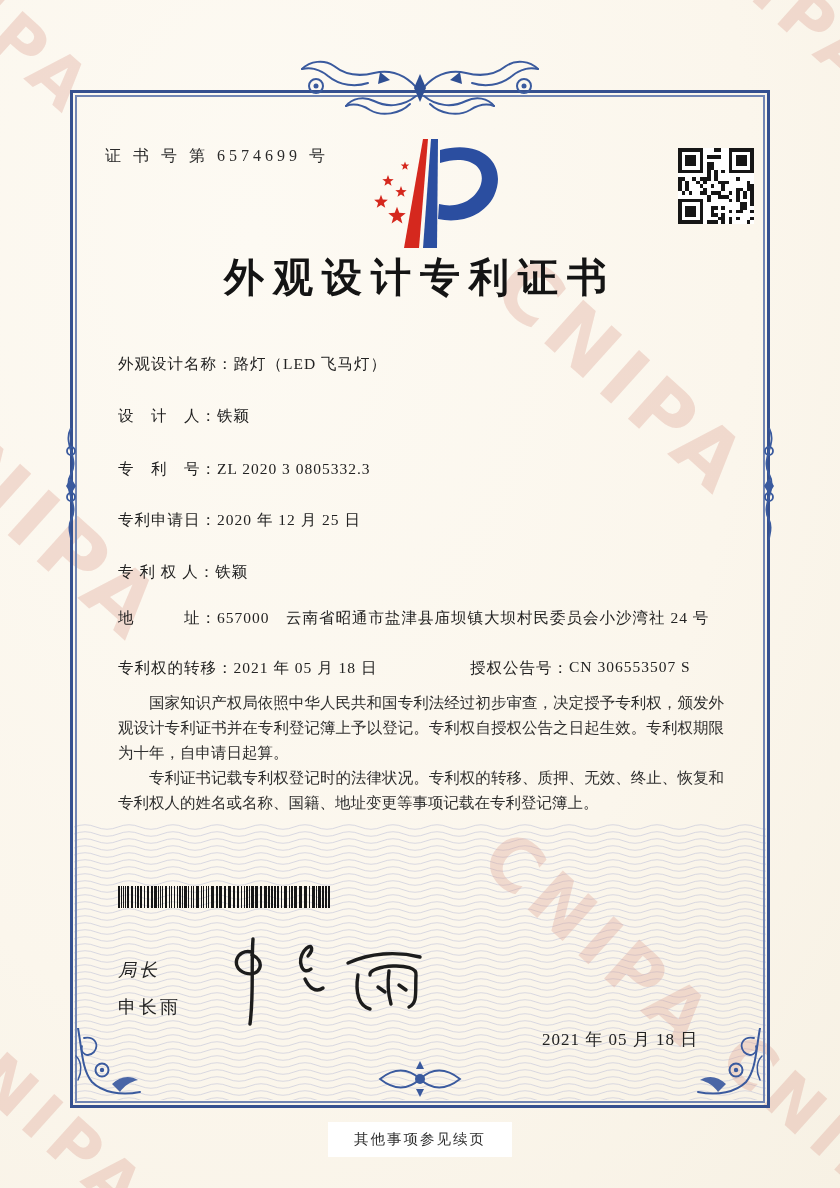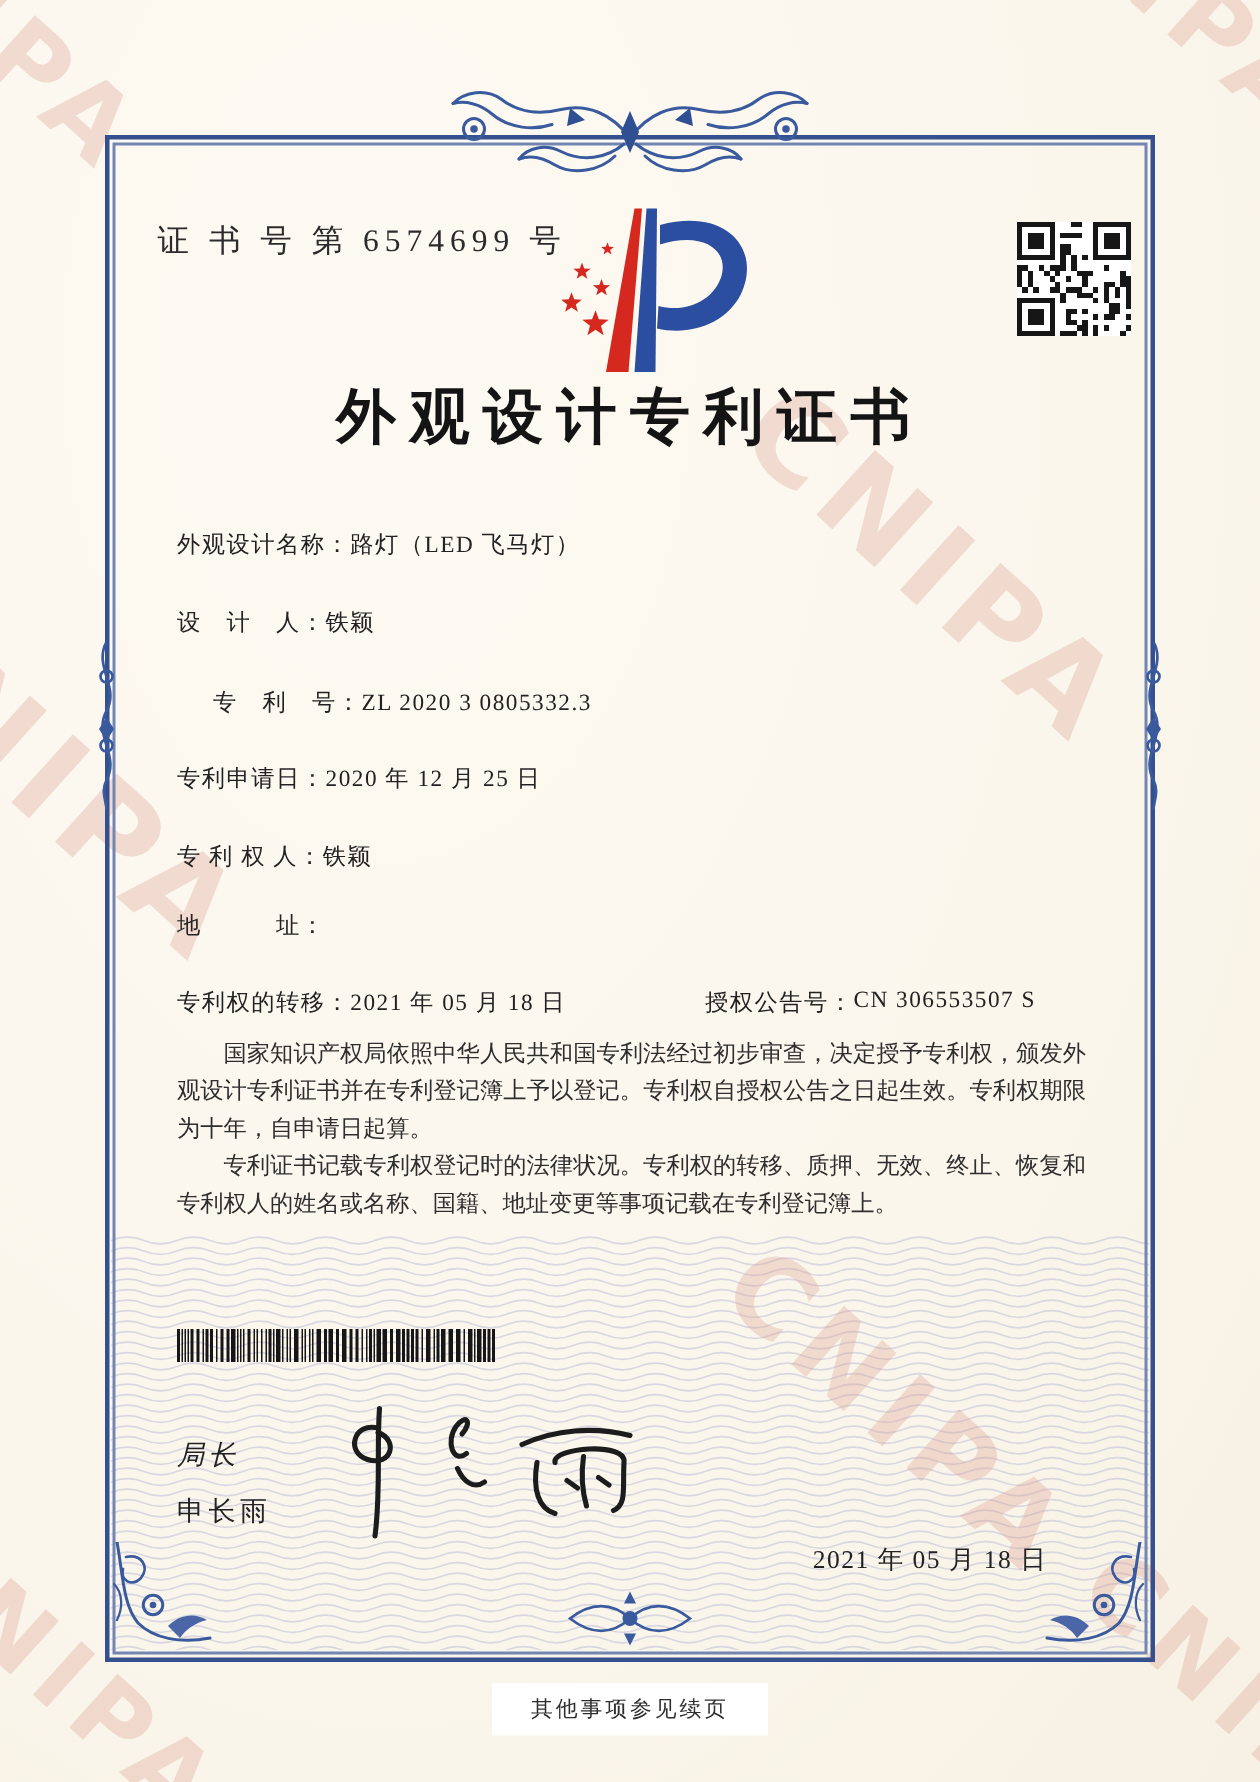--- a/index.html
+++ b/index.html
@@ -29,29 +29,29 @@
   .orn-top{left:288px;top:56px;}
   .orn-corner-l{left:74px;top:1028px;}
   .orn-corner-r{left:694px;top:1028px;transform:scaleX(-1);}
   .orn-mid-l{left:59px;top:428px;}
   .orn-mid-r{left:757px;top:428px;transform:scaleX(-1);}
   .orn-bot-c{left:378px;top:1058px;}
   
   .waves{position:absolute;left:74px;top:824px;width:692px;height:276px;z-index:0;overflow:hidden;}
   
   .content{position:absolute;inset:0;z-index:4;}
-  .cert-no{position:absolute;left:105px;top:146px;font-size:21px;letter-spacing:4px;color:#2b2b2b;}
+  .cert-no{position:absolute;left:105px;top:146px;font-size:16px;letter-spacing:4px;color:#2b2b2b;}
   .logo{position:absolute;left:344px;top:134px;width:162px;height:120px;}
   .qr{position:absolute;left:678px;top:148px;width:76px;height:76px;}
   .title{position:absolute;left:0;right:0;top:250px;text-align:center;
     font-size:40px;font-weight:bold;letter-spacing:9px;color:#141414;}
   .frow{position:absolute;left:118px;display:flex;font-size:15.5px;letter-spacing:1px;line-height:24px;}
   .frow .lab{white-space:nowrap;}
   .frow .val{max-width:505px;}
-  .r0{top:352px;justify-content:center;} .r1{top:404px;} .r2{top:457px;margin-left:24px;} .r3{top:508px;} .r4{top:560px;} .r5{top:606px;}
+  .r0{top:352px;justify-content:center;} .r1{top:404px;} .r2{top:457px;} .r3{top:508px;} .r4{top:560px;} .r5{top:606px;}
   .grant{position:absolute;left:118px;top:658px;display:flex;font-size:15.5px;letter-spacing:1px;}
   .grant .pair1{width:352px;display:flex;}
   .grant .pair2{display:flex;justify-content:center;}
   .paras{position:absolute;left:118px;top:690px;width:606px;
     font-size:15.5px;line-height:25px;color:#2e2e2e;text-align:justify;}
   .paras p{margin:0;text-indent:2em;}
   .barcode{position:absolute;left:118px;top:886px;width:218px;height:22px;display:flex;align-items:stretch;}
   .barcode div{height:100%;}
   .sig-role{position:absolute;left:118px;top:958px;font-size:18px;letter-spacing:3px;font-style:italic;}
   .sig-name{position:absolute;left:118px;top:995px;font-size:18px;letter-spacing:3px;}
@@ -419,20 +419,21 @@
     <div class="frow r3">
       <span class="lab">专利申请日：</span>
       <span class="val">2020 年 12 月 25 日</span>
     </div>
     <div class="frow r4">
       <span class="lab">专 利 权 人：</span>
       <span class="val">铁颖</span>
     </div>
     <div class="frow r5">
       <span class="lab">地　　　址：</span>
+      <span class="val">657000　云南省昭通市盐津县庙坝镇大坝村民委员会小沙湾社 24 号</span>
     </div>
 
     <div class="grant">
       <span class="pair1">
         <span class="lab">专利权的转移：</span>
         <span class="val">2021 年 05 月 18 日</span>
       </span>
       <span class="pair2">
         <span class="lab">授权公告号：</span>
         <span class="val">CN 306553507 S</span>

